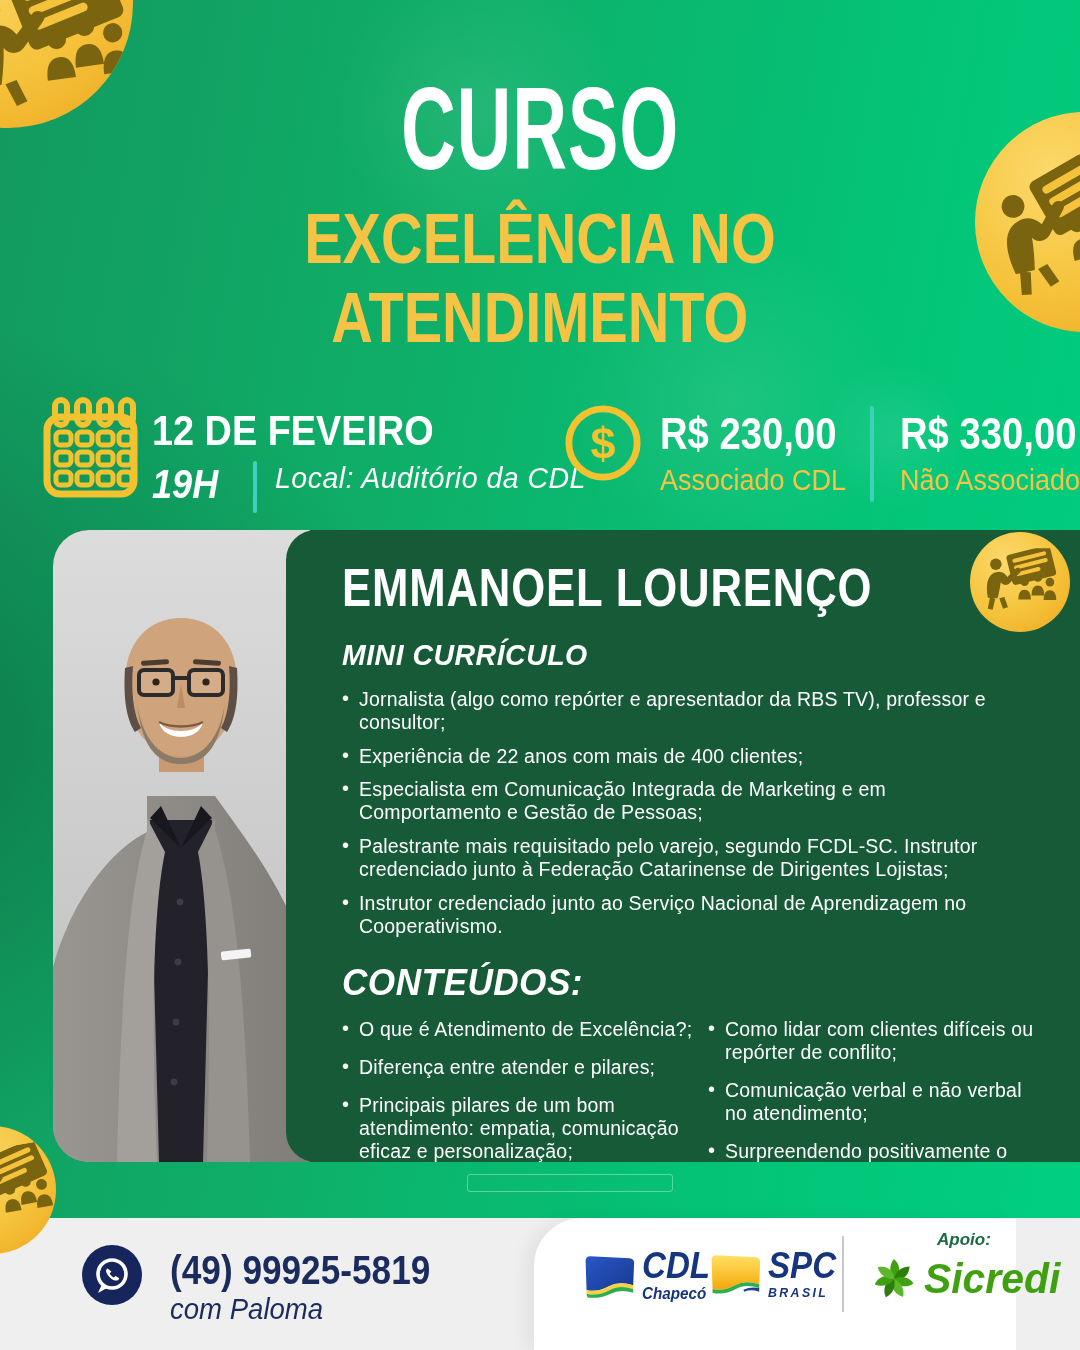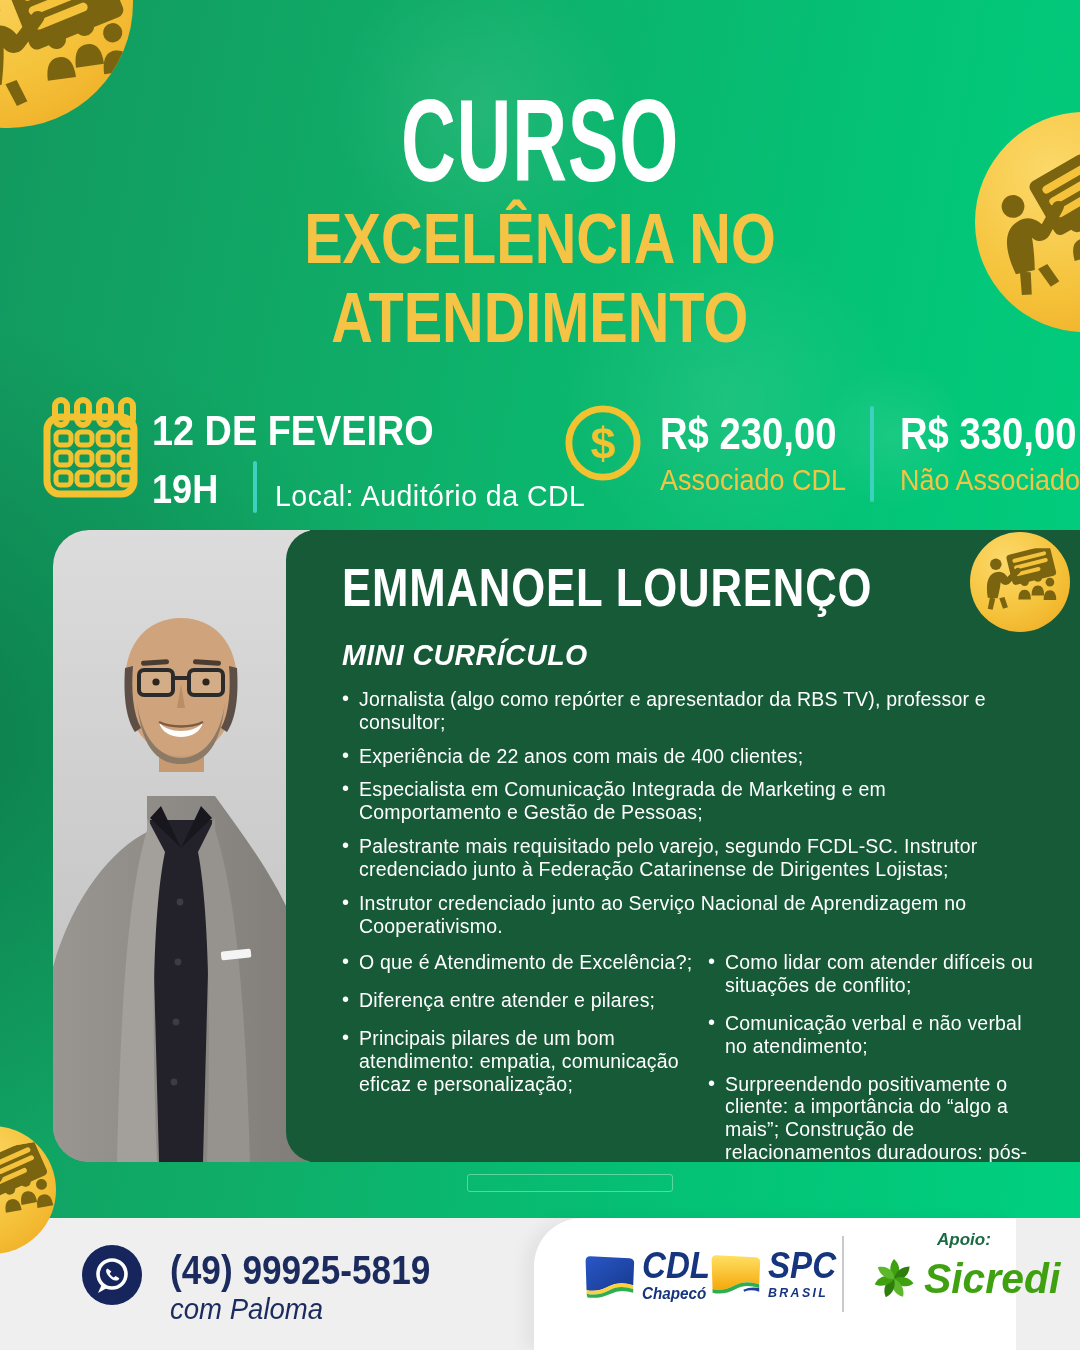--- a/index.html
+++ b/index.html
@@ -14,28 +14,28 @@
   .abs { position:absolute; }
   .cond { display:inline-block; transform-origin:center top; }
 
   
   .ycirc { position:absolute; border-radius:50%;
     background:radial-gradient(circle at 35% 28%, #fcd96b 0%, #f5c33b 55%, #eda71f 100%);
     color:#7a6410; overflow:hidden; }
   .ycirc svg { position:absolute; }
 
   
-  .title-wrap { position:absolute; left:0; top:74px; width:100%; text-align:center; color:#ffffff; }
+  .title-wrap { position:absolute; left:0; top:62px; width:100%; text-align:center; color:#ffffff; }
   .title-main { font-size:100px; font-weight:bold; letter-spacing:1px; transform:scale(.76,1.16); }
   .subtitle-wrap { position:absolute; left:0; top:196px; width:100%; text-align:center; color:#f6c445; font-weight:bold; }
   .subtitle-line { font-size:64px; line-height:79px; transform:scale(.9,1.1); letter-spacing:0px; }
   .tdivider { background:#3ed1be; width:4px; border-radius:2px; }
   #date-block { position:absolute; left:152px; top:406px; color:#fff; }
   #date-line1 { font-size:43px; font-weight:bold; transform-origin:left top; transform:scaleX(.88); white-space:nowrap; }
-  #date-line2 { display:flex; align-items:flex-end; margin-top:6px; }
+  #date-line2 { display:flex; align-items:flex-start; margin-top:6px;font-style:italic; }
   #time-text { font-size:41px; font-weight:bold; transform-origin:left center; transform:scaleX(.88); }
   #loc-text { font-size:30px; font-weight:normal; letter-spacing:.5px; transform-origin:left center; transform:scaleX(.95); white-space:nowrap; }
   #price-block { position:absolute; left:660px; top:408px; display:flex; align-items:stretch; }
   .price-col .pval { font-size:45px; font-weight:bold; color:#fff; white-space:nowrap; transform-origin:left top; transform:scaleX(.85); }
   .price-col .plab { font-size:29px; color:#f6c445; margin-top:4px; white-space:nowrap; transform-origin:left top; transform:scaleX(.93); }
 
   
   #card { position:absolute; left:53px; top:530px; width:1027px; height:632px;
     border-radius:36px 0 0 36px; overflow:hidden; background:#165a38; display:flex; }
   #photo { position:relative; width:257px; height:632px; flex:0 0 257px; }
@@ -241,28 +241,29 @@
     <div id="panel">
       <div id="speaker-name">EMMANOEL LOURENÇO</div>
       <div><span class="sec-title" id="bio-title">MINI CURRÍCULO</span></div>
       <ul class="blist" style="max-width:660px;">
           <li>Jornalista (algo como repórter e apresentador da RBS TV), professor e consultor;</li>
           <li>Experiência de 22 anos com mais de 400 clientes;</li>
           <li>Especialista em Comunicação Integrada de Marketing e em Comportamento e Gestão de Pessoas;</li>
           <li>Palestrante mais requisitado pelo varejo, segundo FCDL-SC. Instrutor credenciado junto à Federação Catarinense de Dirigentes Lojistas;</li>
           <li>Instrutor credenciado junto ao Serviço Nacional de Aprendizagem no Cooperativismo.</li>
         </ul>
+      <div><span class="sec-title" id="contents-title">CONTEÚDOS:</span></div>
       <div id="contents-cols">
         <ul class="blist" id="col-left">
             <li>O que é Atendimento de Excelência?;</li>
             <li>Diferença entre atender e pilares;</li>
             <li>Principais pilares de um bom atendimento: empatia, comunicação eficaz e personalização;</li>
           </ul>
         <ul class="blist" id="col-right">
-            <li>Como lidar com atender difíceis ou situações de conflito;</li>
+            <li>Como lidar com clientes difíceis ou repórter de conflito;</li>
             <li>Comunicação verbal e não verbal no atendimento;</li>
             <li>Surpreendendo positivamente o cliente: a importância do “algo a mais”; Construção de relacionamentos duradouros: pós-venda e feedback;</li>
           </ul>
       </div>
     </div>
   </div>
 
   <div class="ycirc" id="card-badge">
     <svg viewBox="0 0 132 114" style="left:12px; top:16px; width:76px; height:66px;">
         <use href="#presenter"></use>

